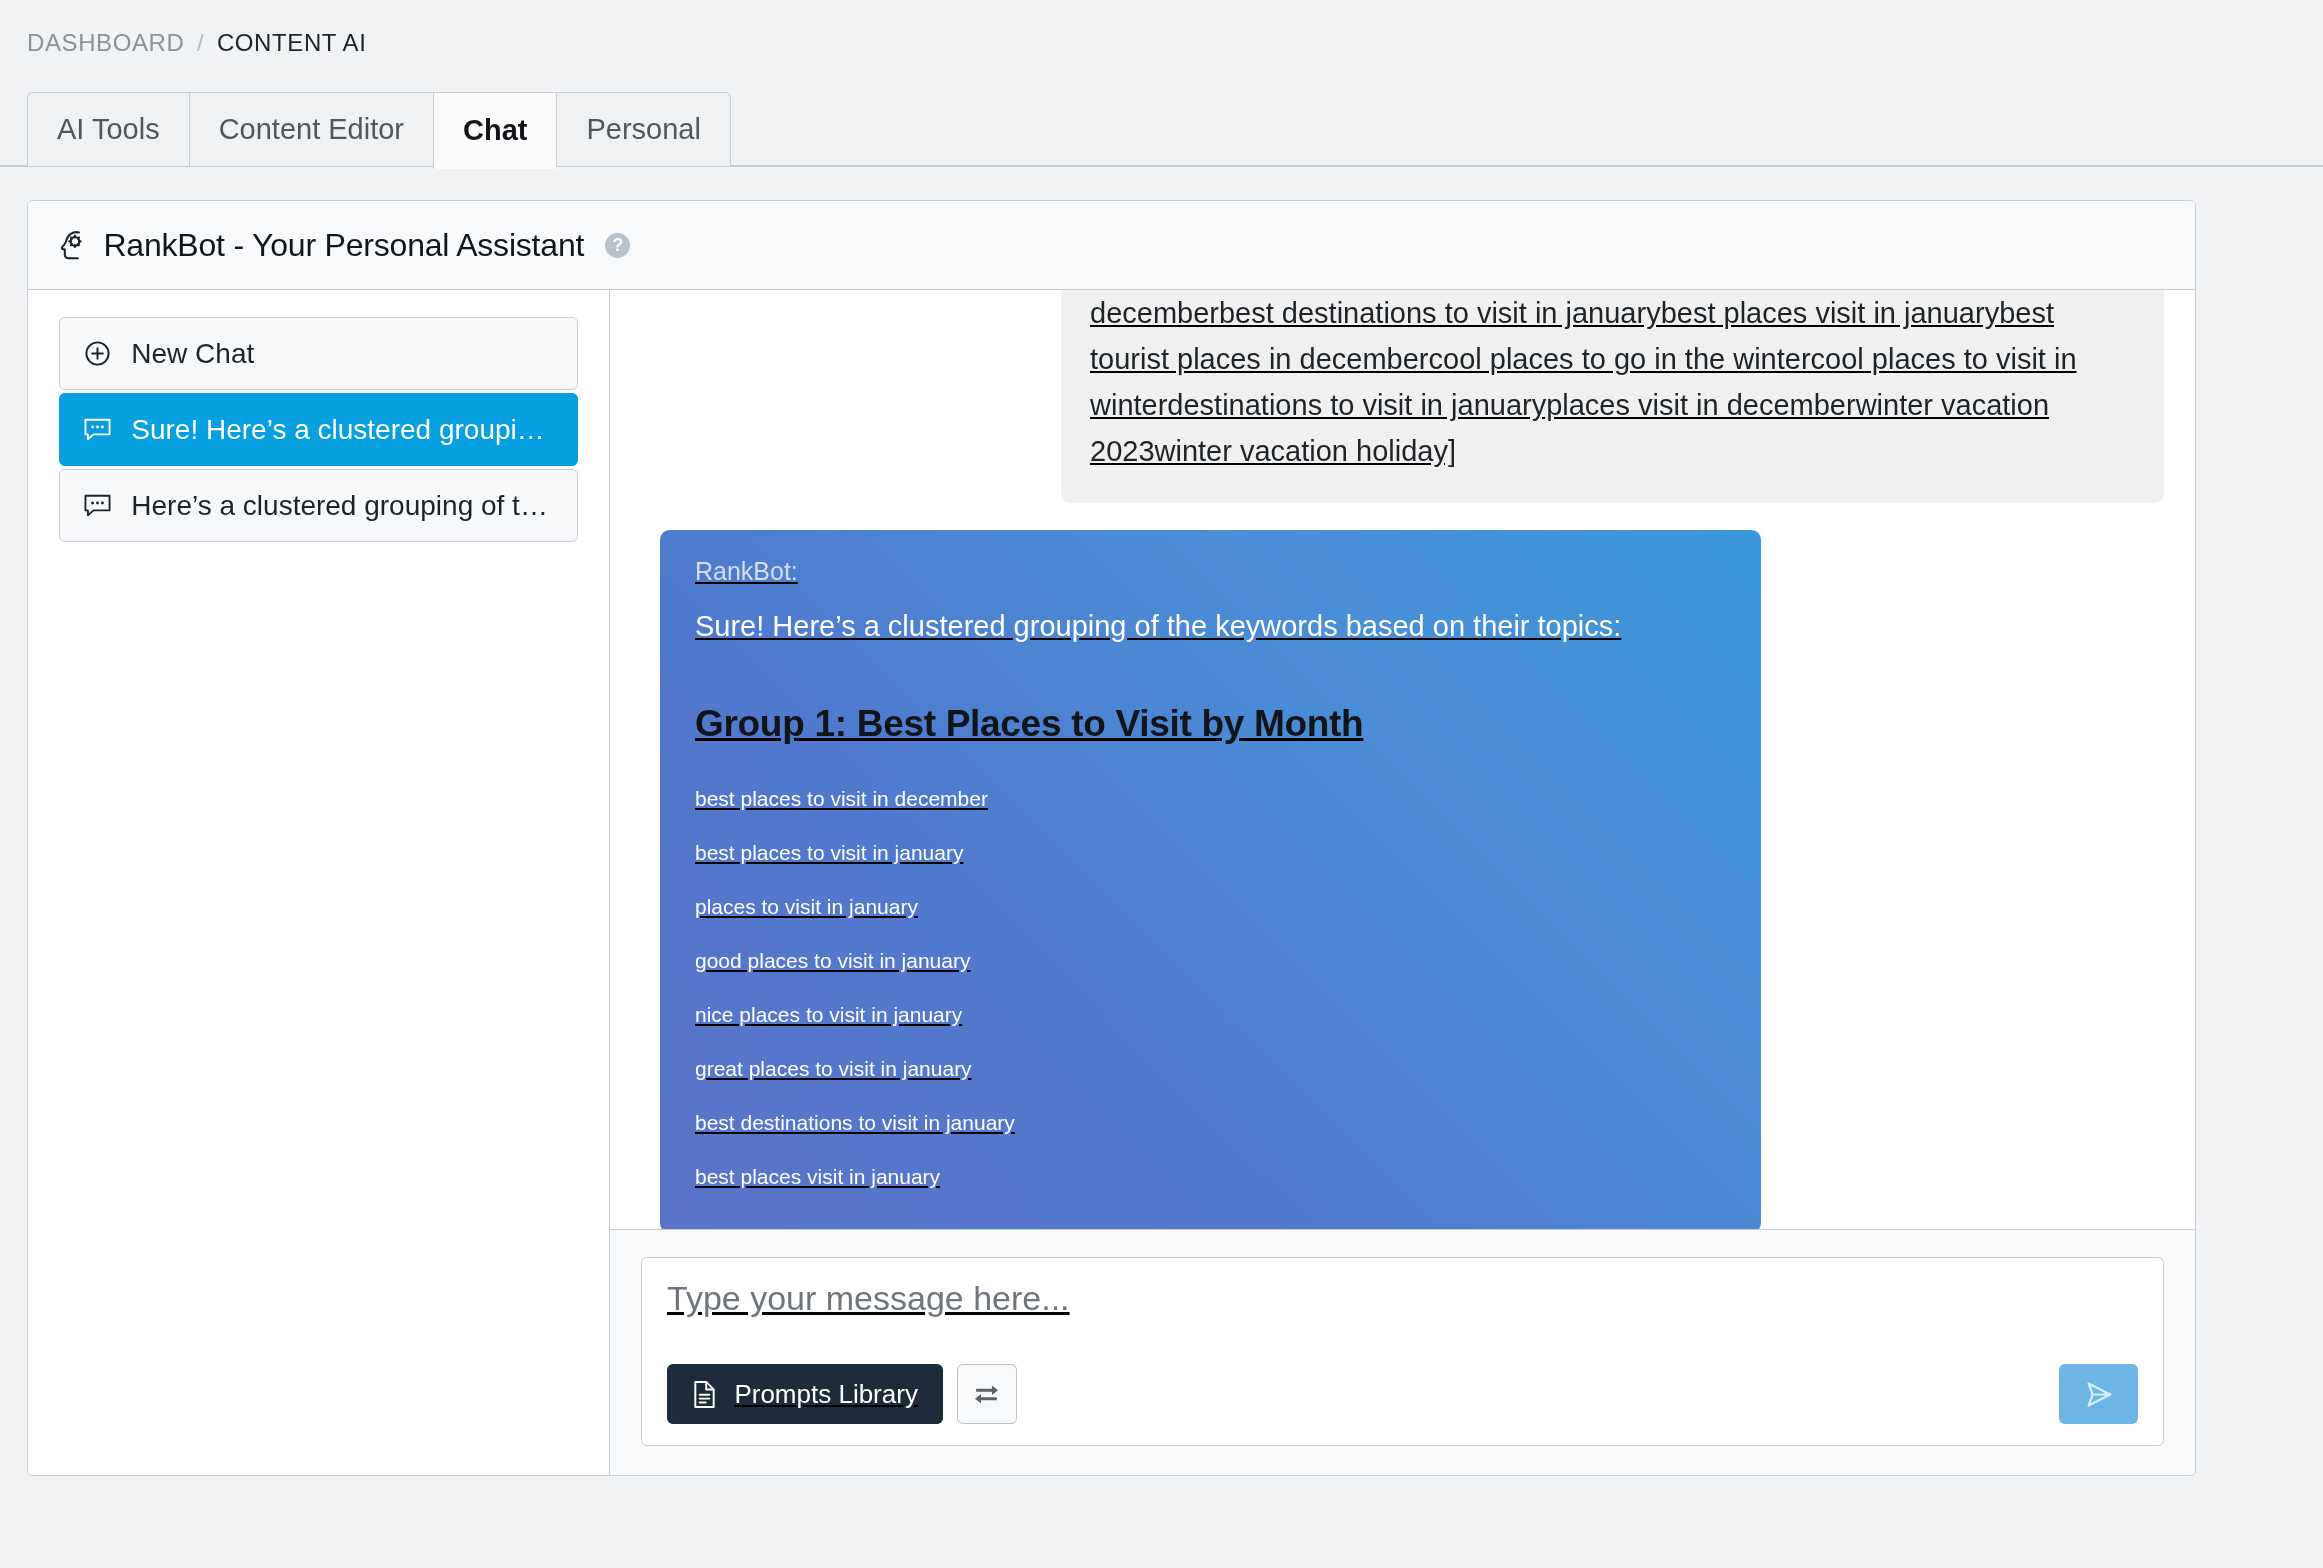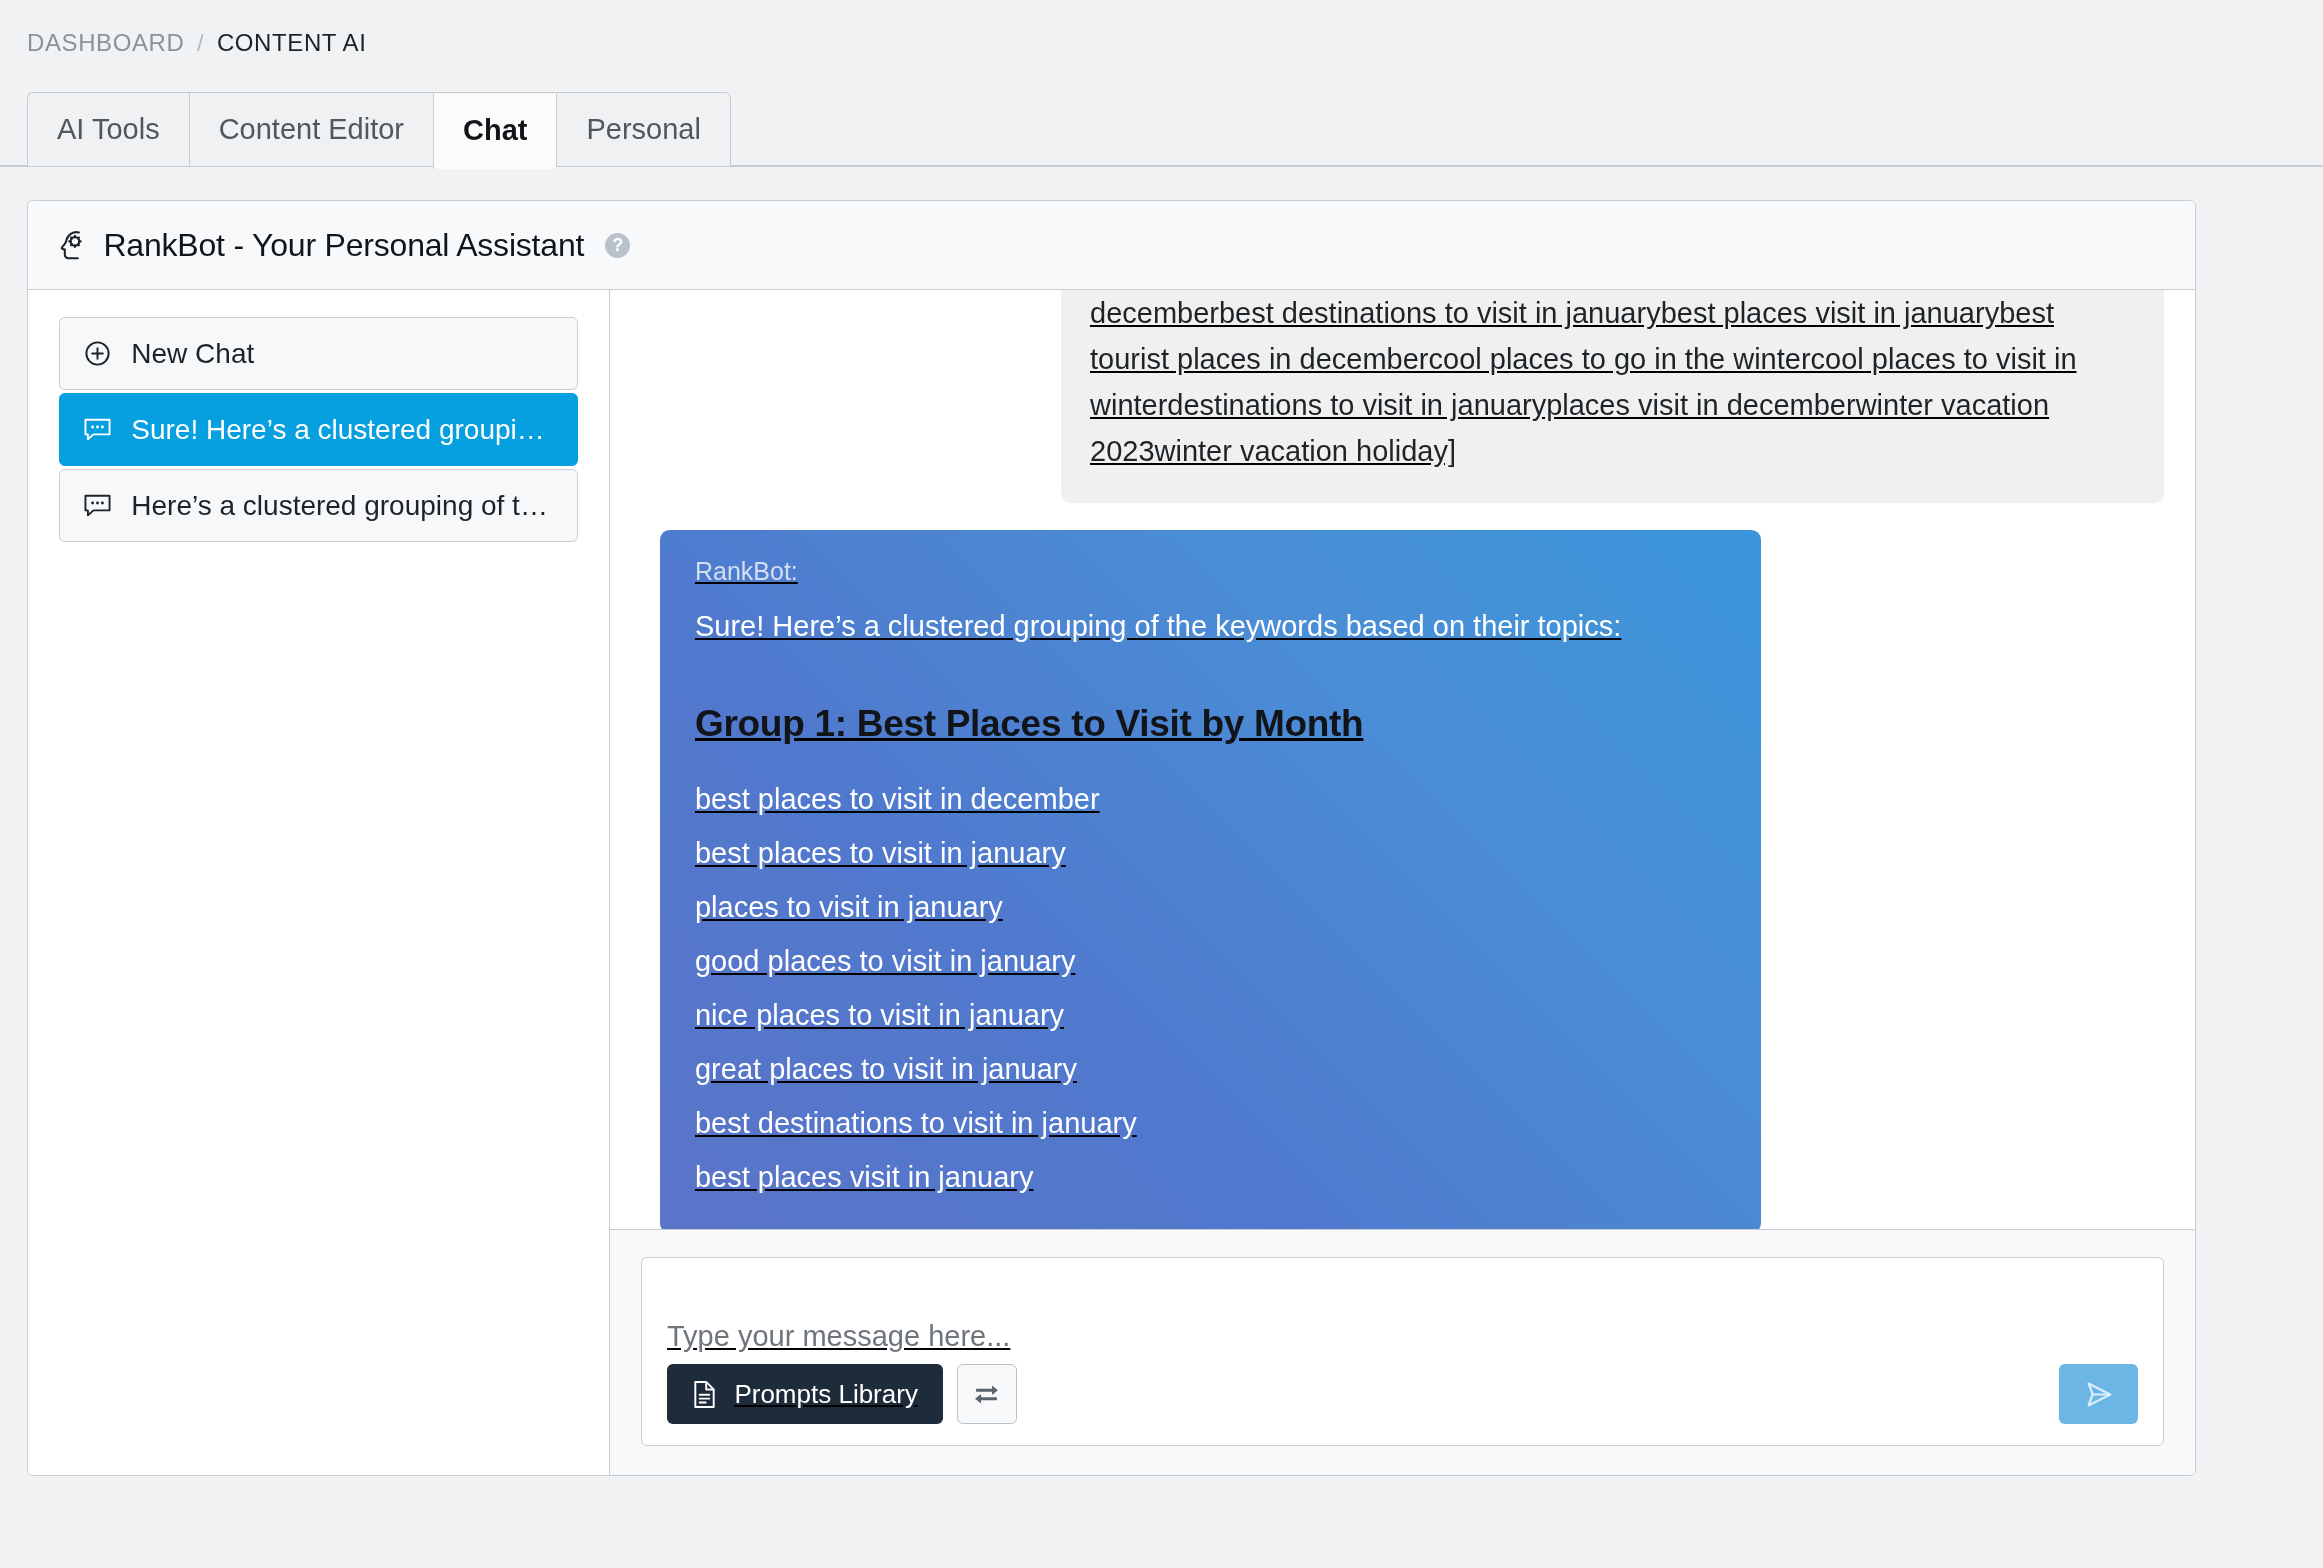--- a/index.html
+++ b/index.html
@@ -206,21 +206,21 @@
   }
   .bot-heading {
     margin: 56px 0 27px 15.4px;
     font-size: 37px;
     font-weight: bold;
     color: #111418;
     letter-spacing: -0.3px;
   }
   .bot-list { list-style: none; margin-left: 15.4px; }
   .bot-list li {
-    font-size: 29px;
+    font-size: 21px;
     line-height: 54px;
     color: #ffffff;
   }
 
   
   .composer-wrap {
     flex: 0 0 auto;
     border-top: 1.9px solid #c6ccd2;
     background: #f8f9fa;
     padding: 27px 31px 29px 31px;
@@ -232,25 +232,24 @@
     height: 189px;
     padding: 21px 25px;
     display: flex;
     flex-direction: column;
     justify-content: space-between;
   }
   .composer-input {
     border: none;
     outline: none;
     font-family: "Liberation Sans", sans-serif;
-    font-size: 29px;
+    font-size: 34px;
     color: #1d2327;
     width: 100%;
     background: transparent;
-    margin-top: 41px;
   }
   .composer-input::placeholder { color: #6e757c; }
 
   .composer-actions {
     display: flex;
     align-items: center;
     justify-content: space-between;
   }
   .actions-left { display: flex; align-items: flex-start; gap: 14px; }
 

